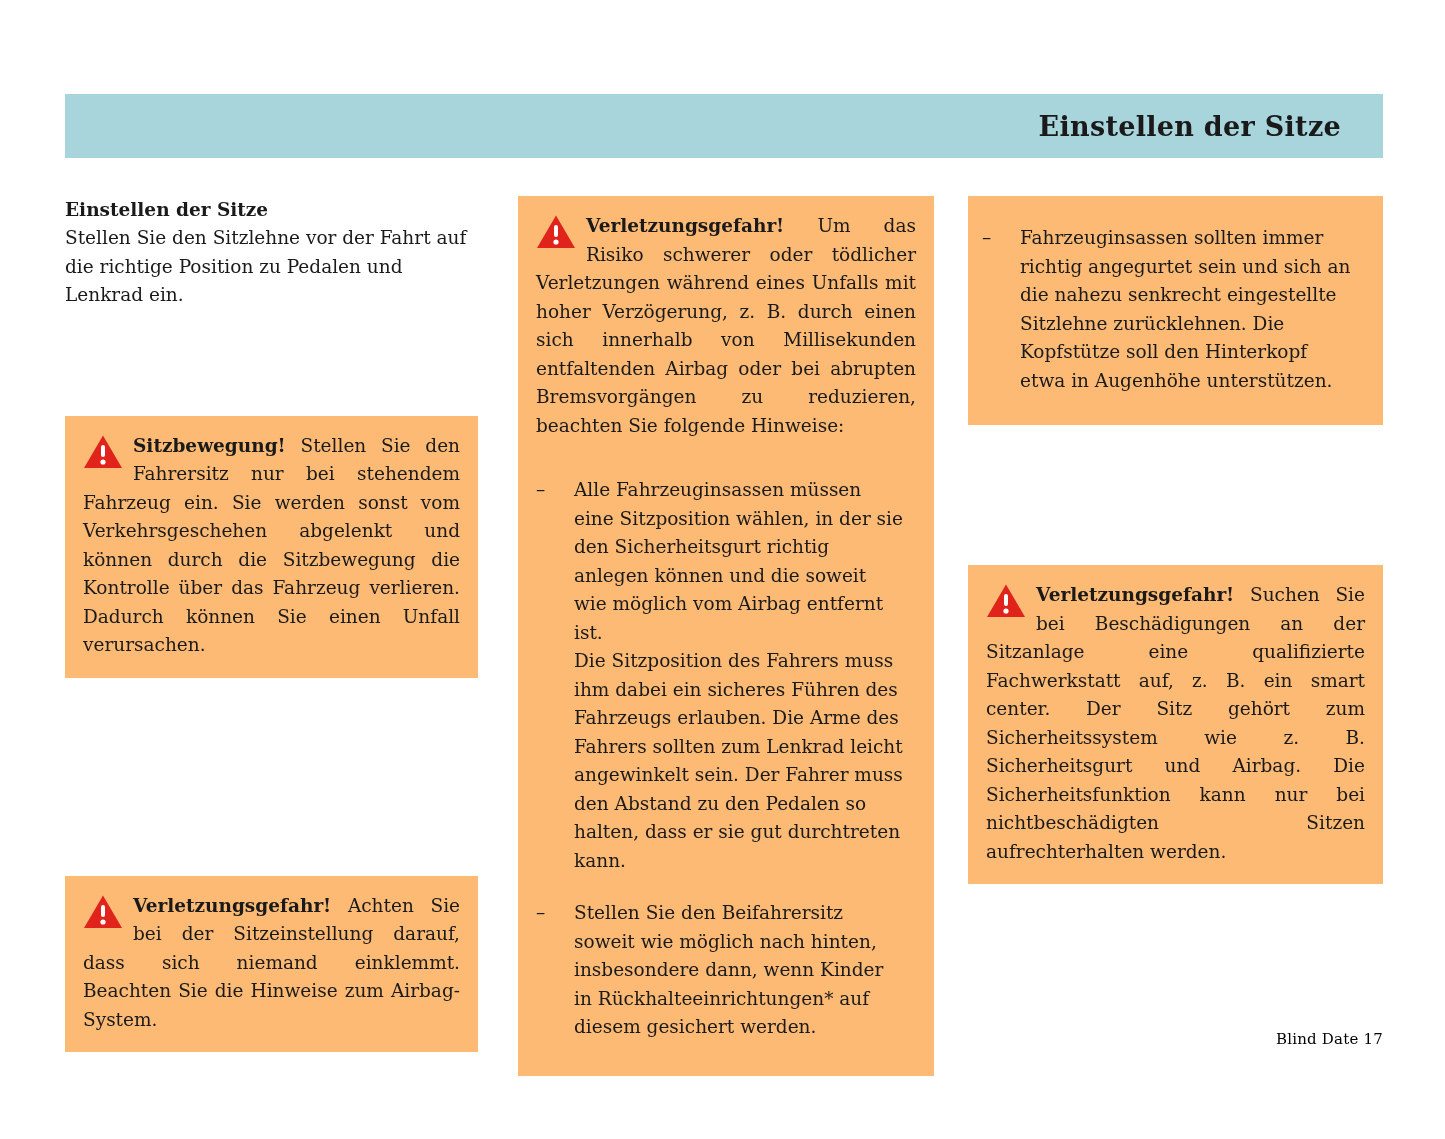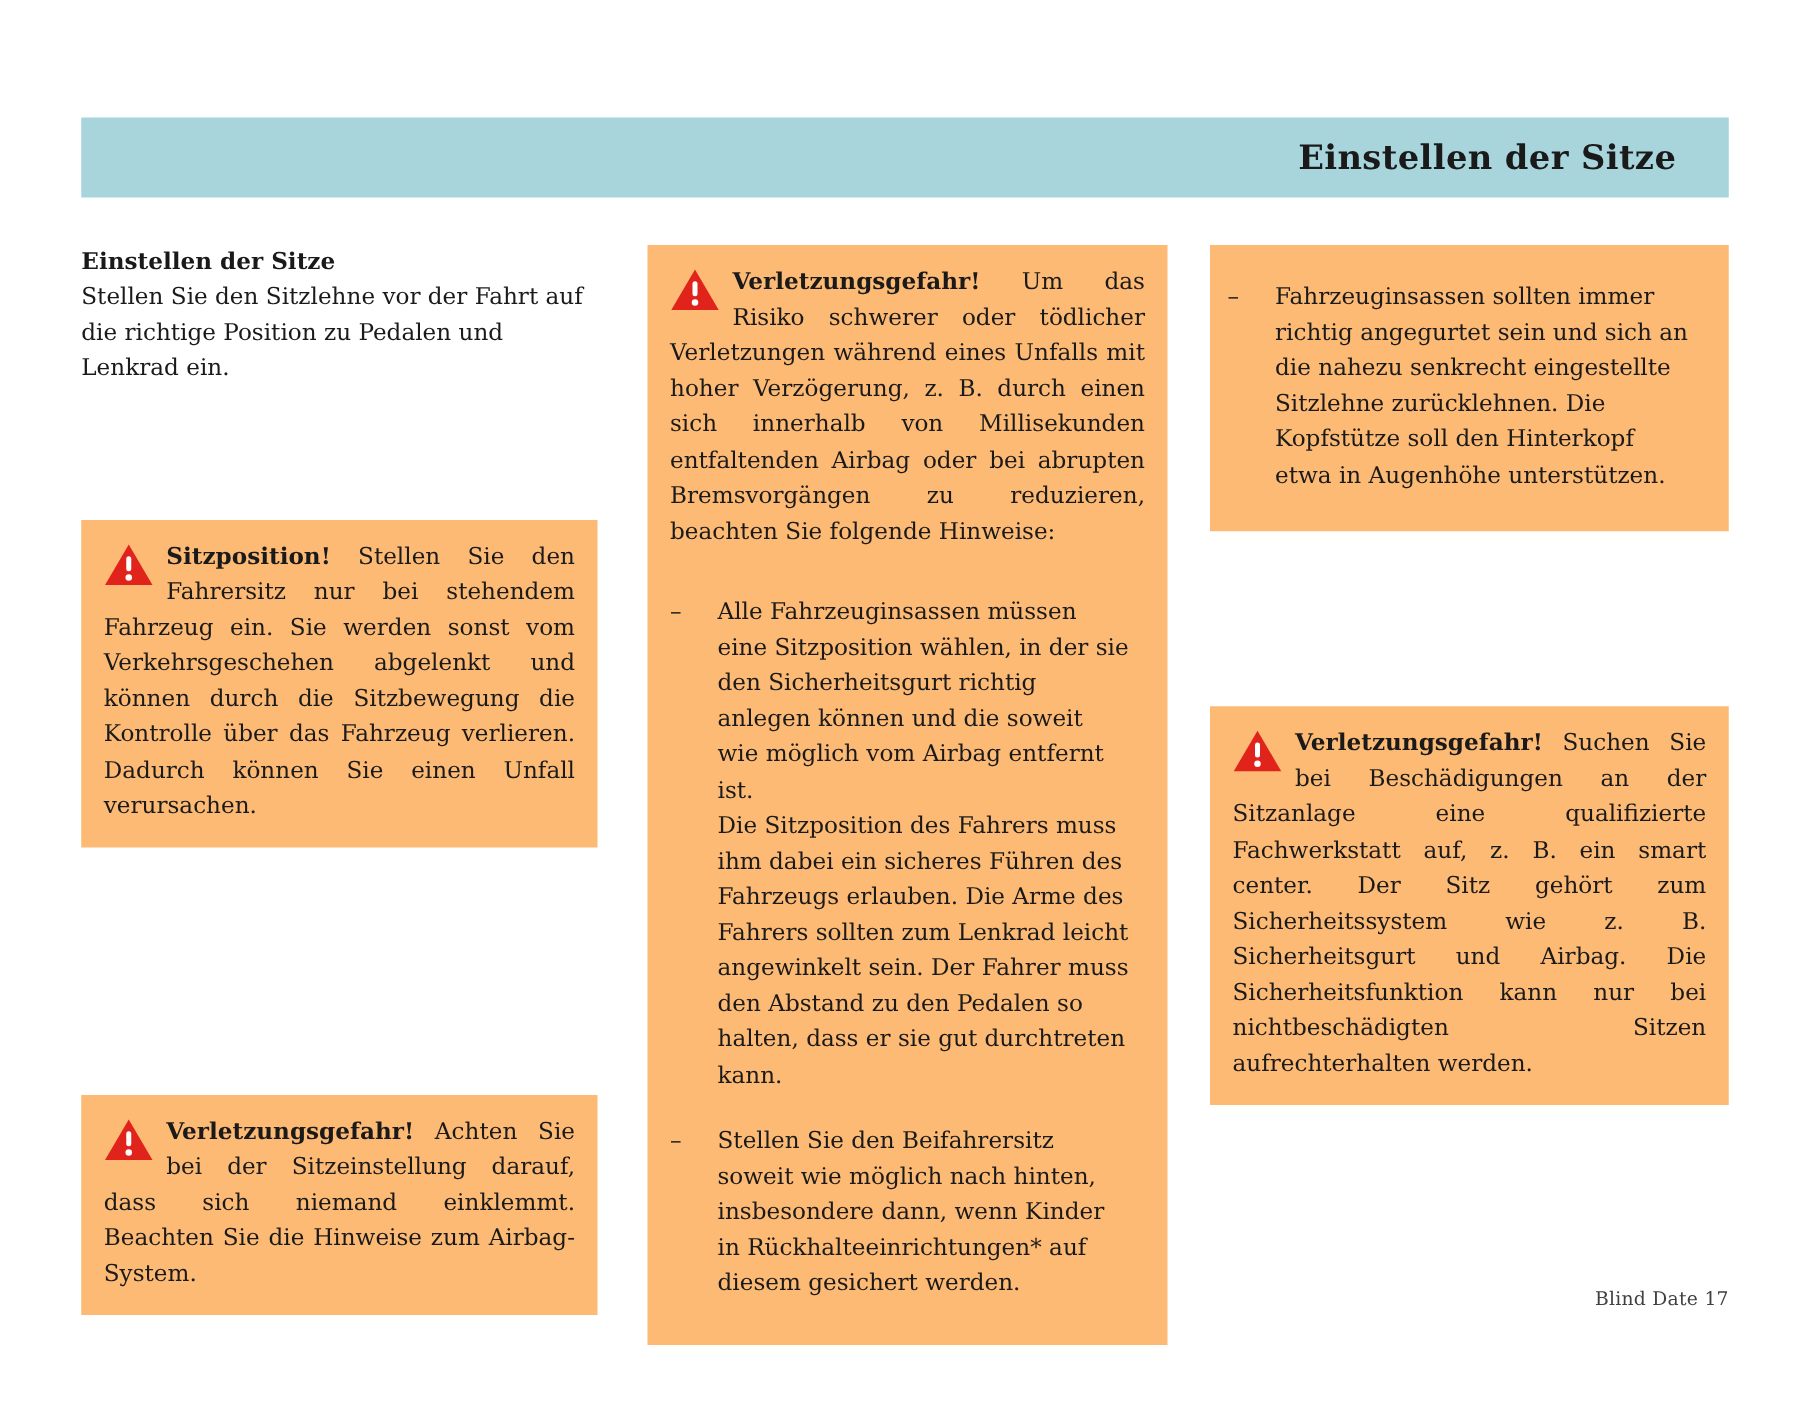--- a/index.html
+++ b/index.html
@@ -115,21 +115,21 @@
     top: 0;
   }
   .dash-item p { margin: 12px; }
 
   .footer {
     position: absolute;
     right: 62px;
     top: 1030px;
     font-family: "DejaVu Serif", serif;
     font-size: 15px;
-    color: #404040;
+    color: #000000;
     letter-spacing: 0.2px;
   }
   .sp-24 { height: 24px; }
 </style>
 </head>
 <body>
 
 <div class="page">
 
   <div class="header-bar">
@@ -144,21 +144,21 @@
 
     <div class="warn-box">
       <div class="warn-body">
         <span class="warn-icon">
           <svg width="40" height="36" viewBox="0 0 40 36">
             <path d="M20 1.5 L39 34 L1 34 Z" fill="#e1241b"></path>
             <rect x="18" y="11" width="4" height="12" rx="2" fill="#ffffff"></rect>
             <circle cx="20" cy="28" r="2.6" fill="#ffffff"></circle>
           </svg>
         </span>
-        <span class="warn-title">Sitzposition!</span>
+        <span class="warn-title">Sitzbewegung!</span>
         <span class="warn-text">Stellen Sie den Fahrersitz nur bei stehendem Fahrzeug ein. Sie werden sonst vom Verkehrsgeschehen abgelenkt und können durch die Sitzbewegung die Kontrolle über das Fahrzeug verlieren. Dadurch können Sie einen Unfall verursachen.</span>
       </div>
     </div>
 
     <div style="height:198px"></div>
 
     <div class="warn-box">
       <div class="warn-body">
         <span class="warn-icon">
           <svg width="40" height="36" viewBox="0 0 40 36">

